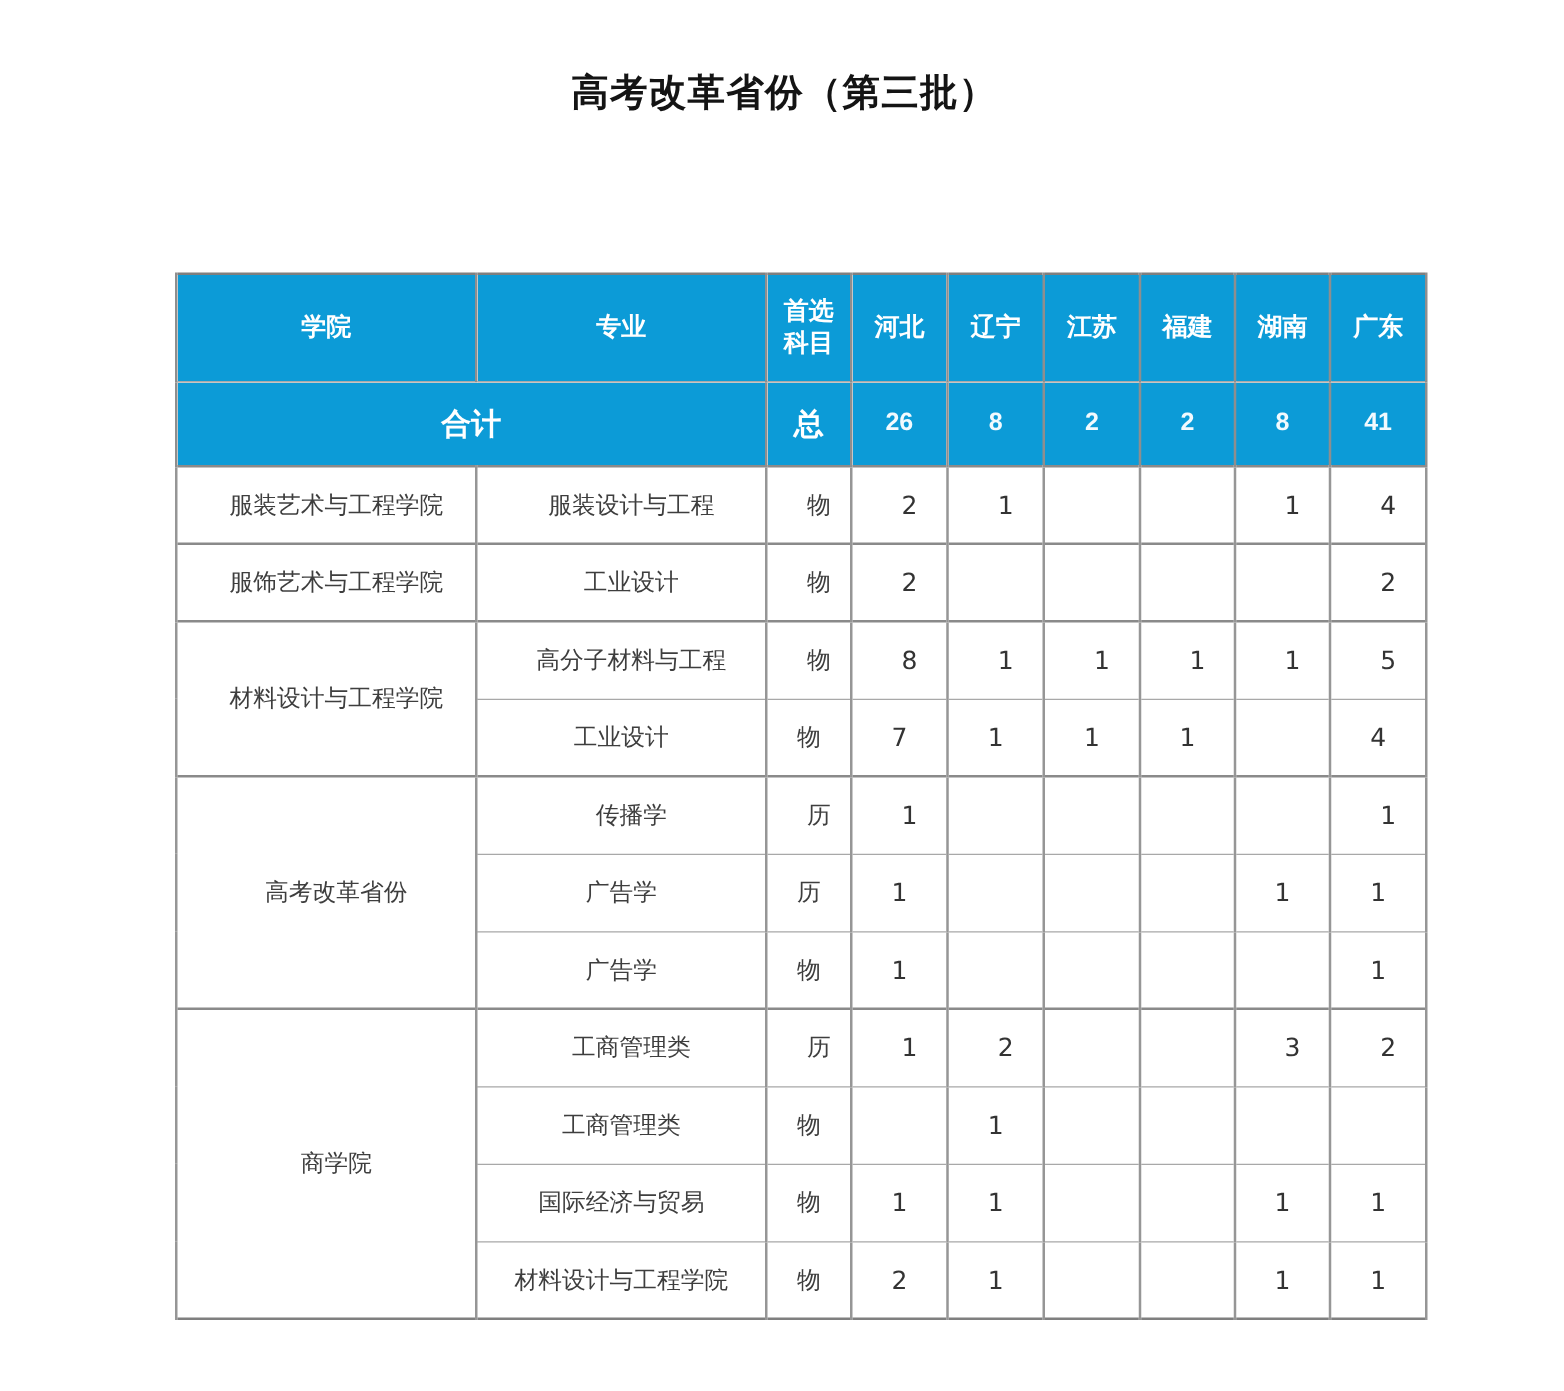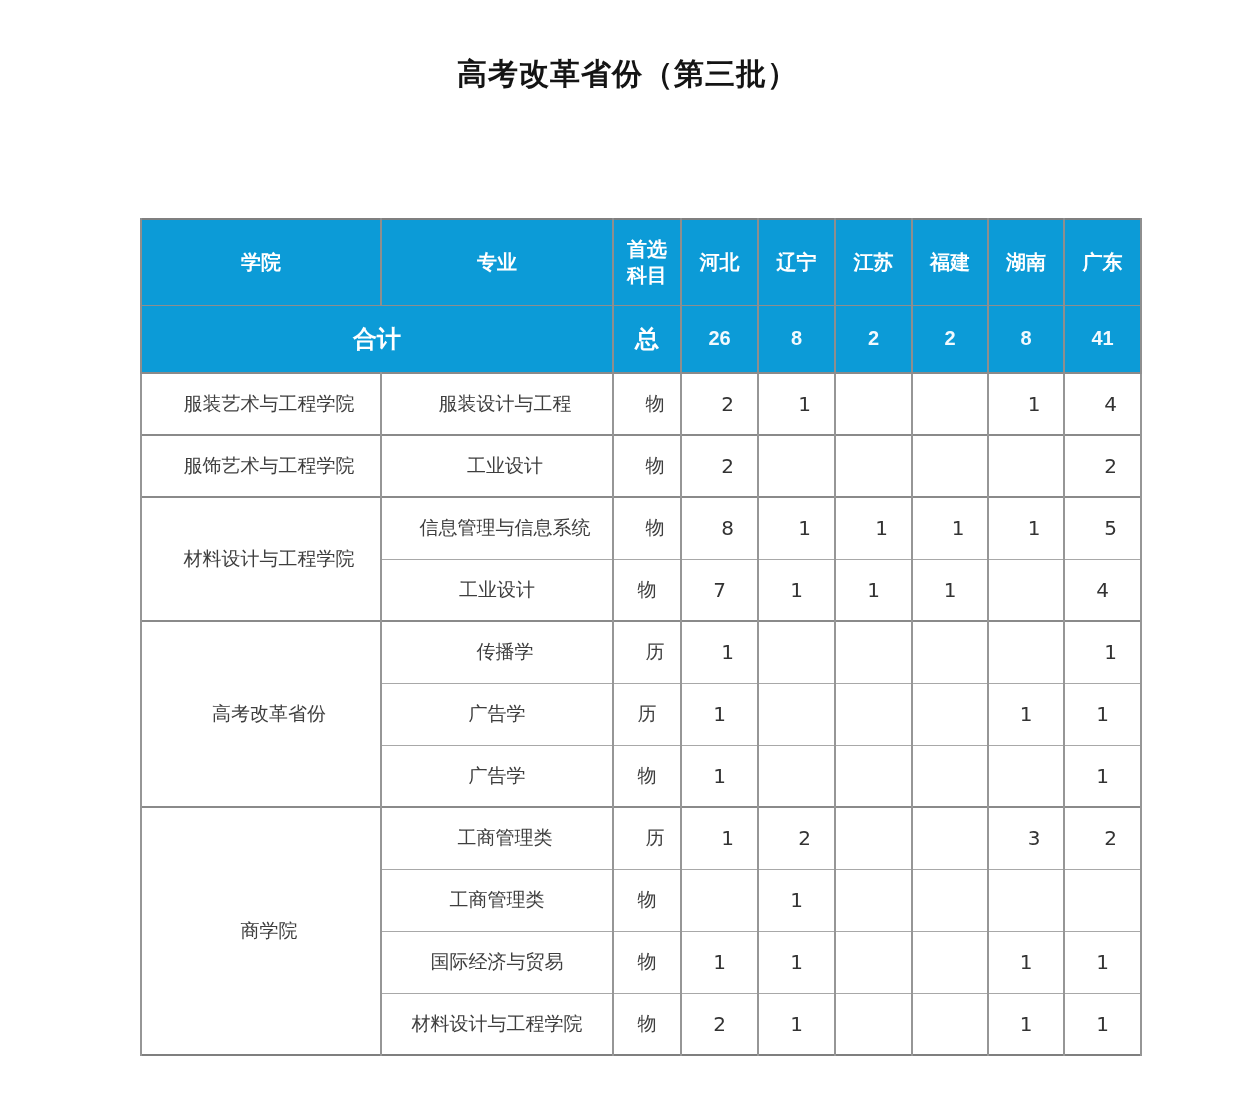--- a/index.html
+++ b/index.html
@@ -128,21 +128,21 @@
         <td class="subject">物</td>
         <td class="num">2</td>
         <td class="num"></td>
         <td class="num"></td>
         <td class="num"></td>
         <td class="num"></td>
         <td class="num">2</td>
       </tr>
       <tr class="group-start">
         <td class="college" rowspan="2">材料设计与工程学院</td>
-        <td class="major">信息管理与信息系统</td>
+        <td class="major">高分子材料与工程</td>
         <td class="subject">物</td>
         <td class="num">8</td>
         <td class="num">1</td>
         <td class="num">1</td>
         <td class="num">1</td>
         <td class="num">1</td>
         <td class="num">5</td>
       </tr>
       <tr>
         <td class="major">工业设计</td>

